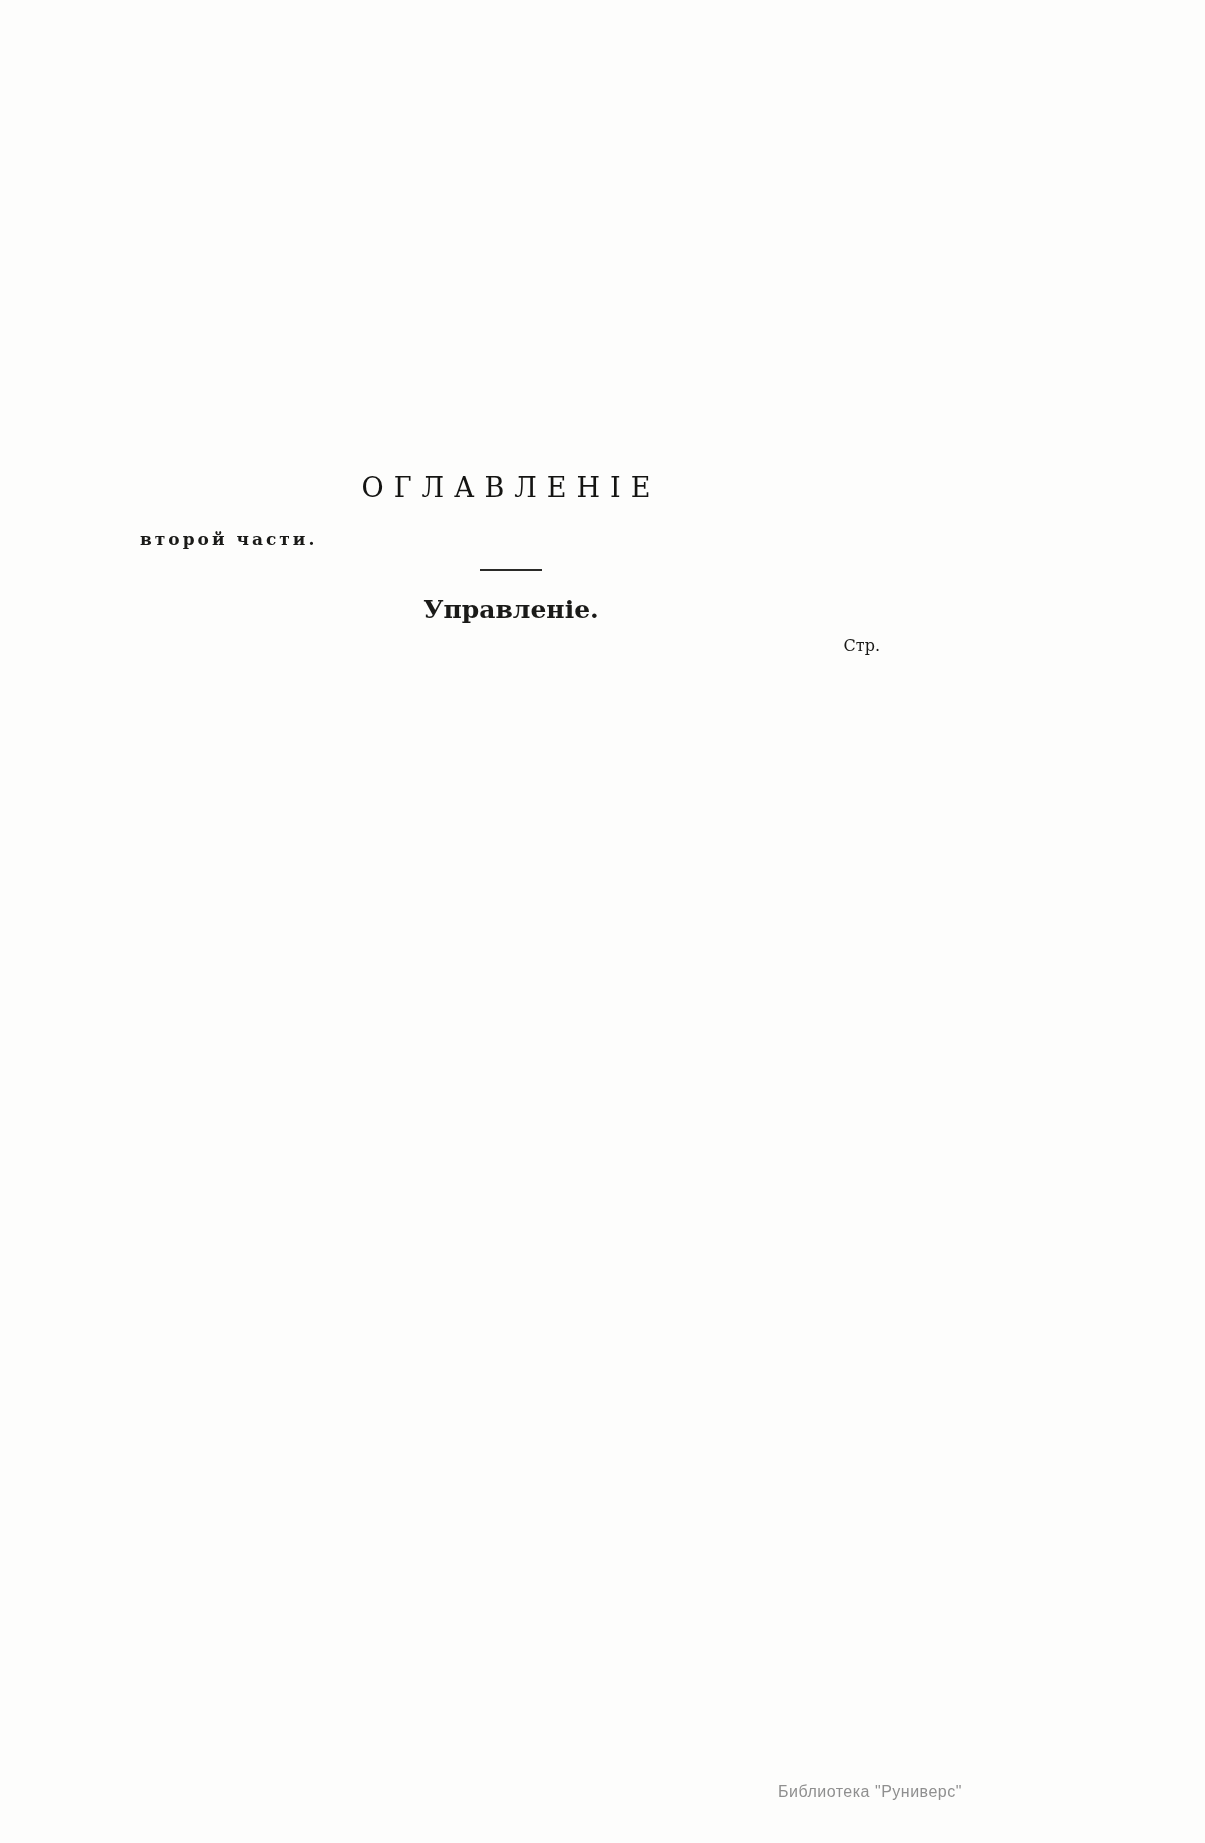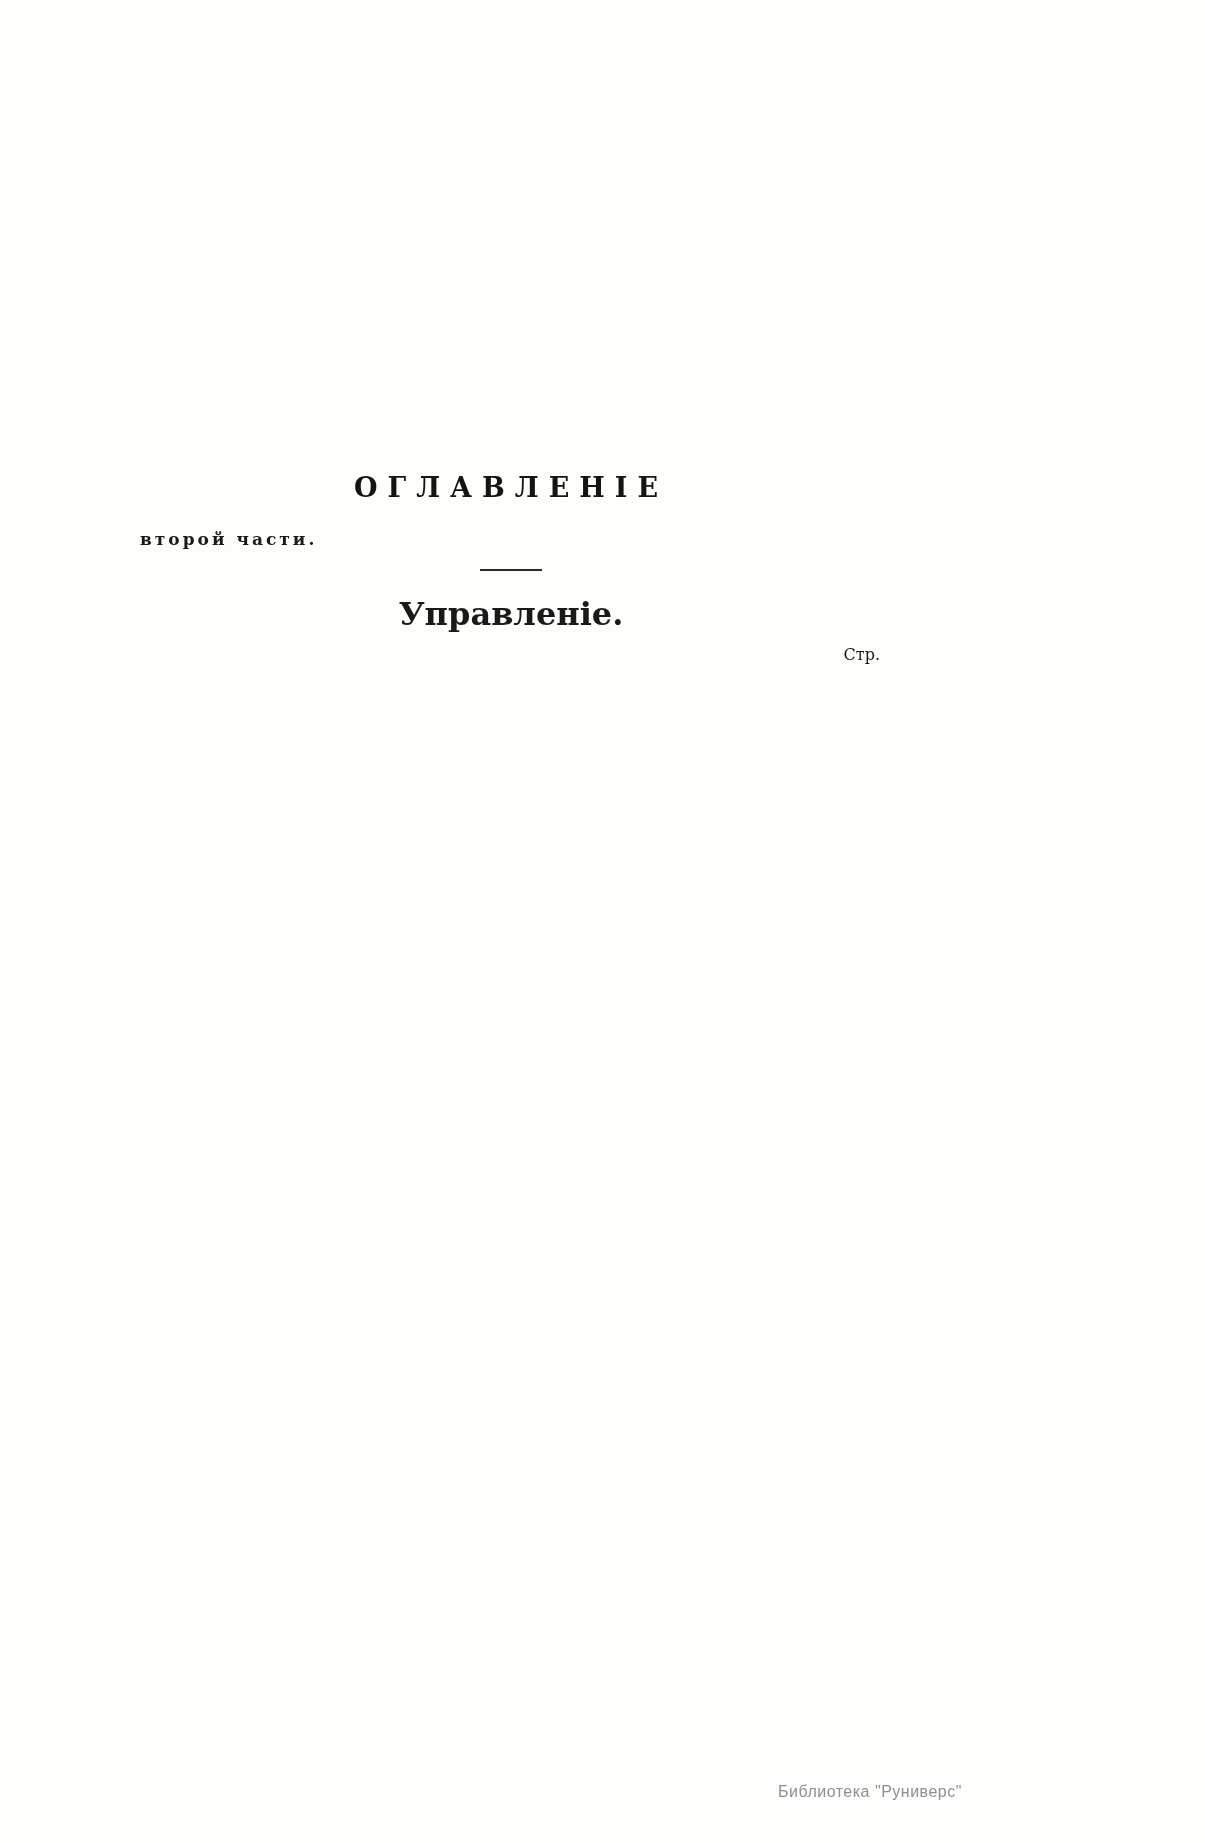--- a/index.html
+++ b/index.html
@@ -15,41 +15,41 @@
   .content {
     position: absolute;
     left: 140px;
     top: 472px;
     width: 742px;
   }
   .title {
     margin: 0;
     text-align: center;
     font-size: 27px;
-    font-weight: bold;
+    font-weight: normal;
     letter-spacing: 10px;
     color: #141412;
   }
   .subtitle {
     margin: 26px 0 0 0;
     text-align: left;
     font-size: 17px;
     font-weight: bold;
     letter-spacing: 3px;
   }
   .rule {
     width: 62px;
     height: 2px;
     background: #2a2a28;
     margin: 20px auto 0 auto;
   }
   .section-heading {
     margin: 24px 0 0 0;
     text-align: center;
-    font-size: 32px;
+    font-size: 25px;
     font-weight: bold;
   }
   .col-header {
     margin: 12px 2px 0 0;
     text-align: right;
     font-size: 16px;
   }
   .toc {
     margin-top: 6px;
     font-size: 17px;

